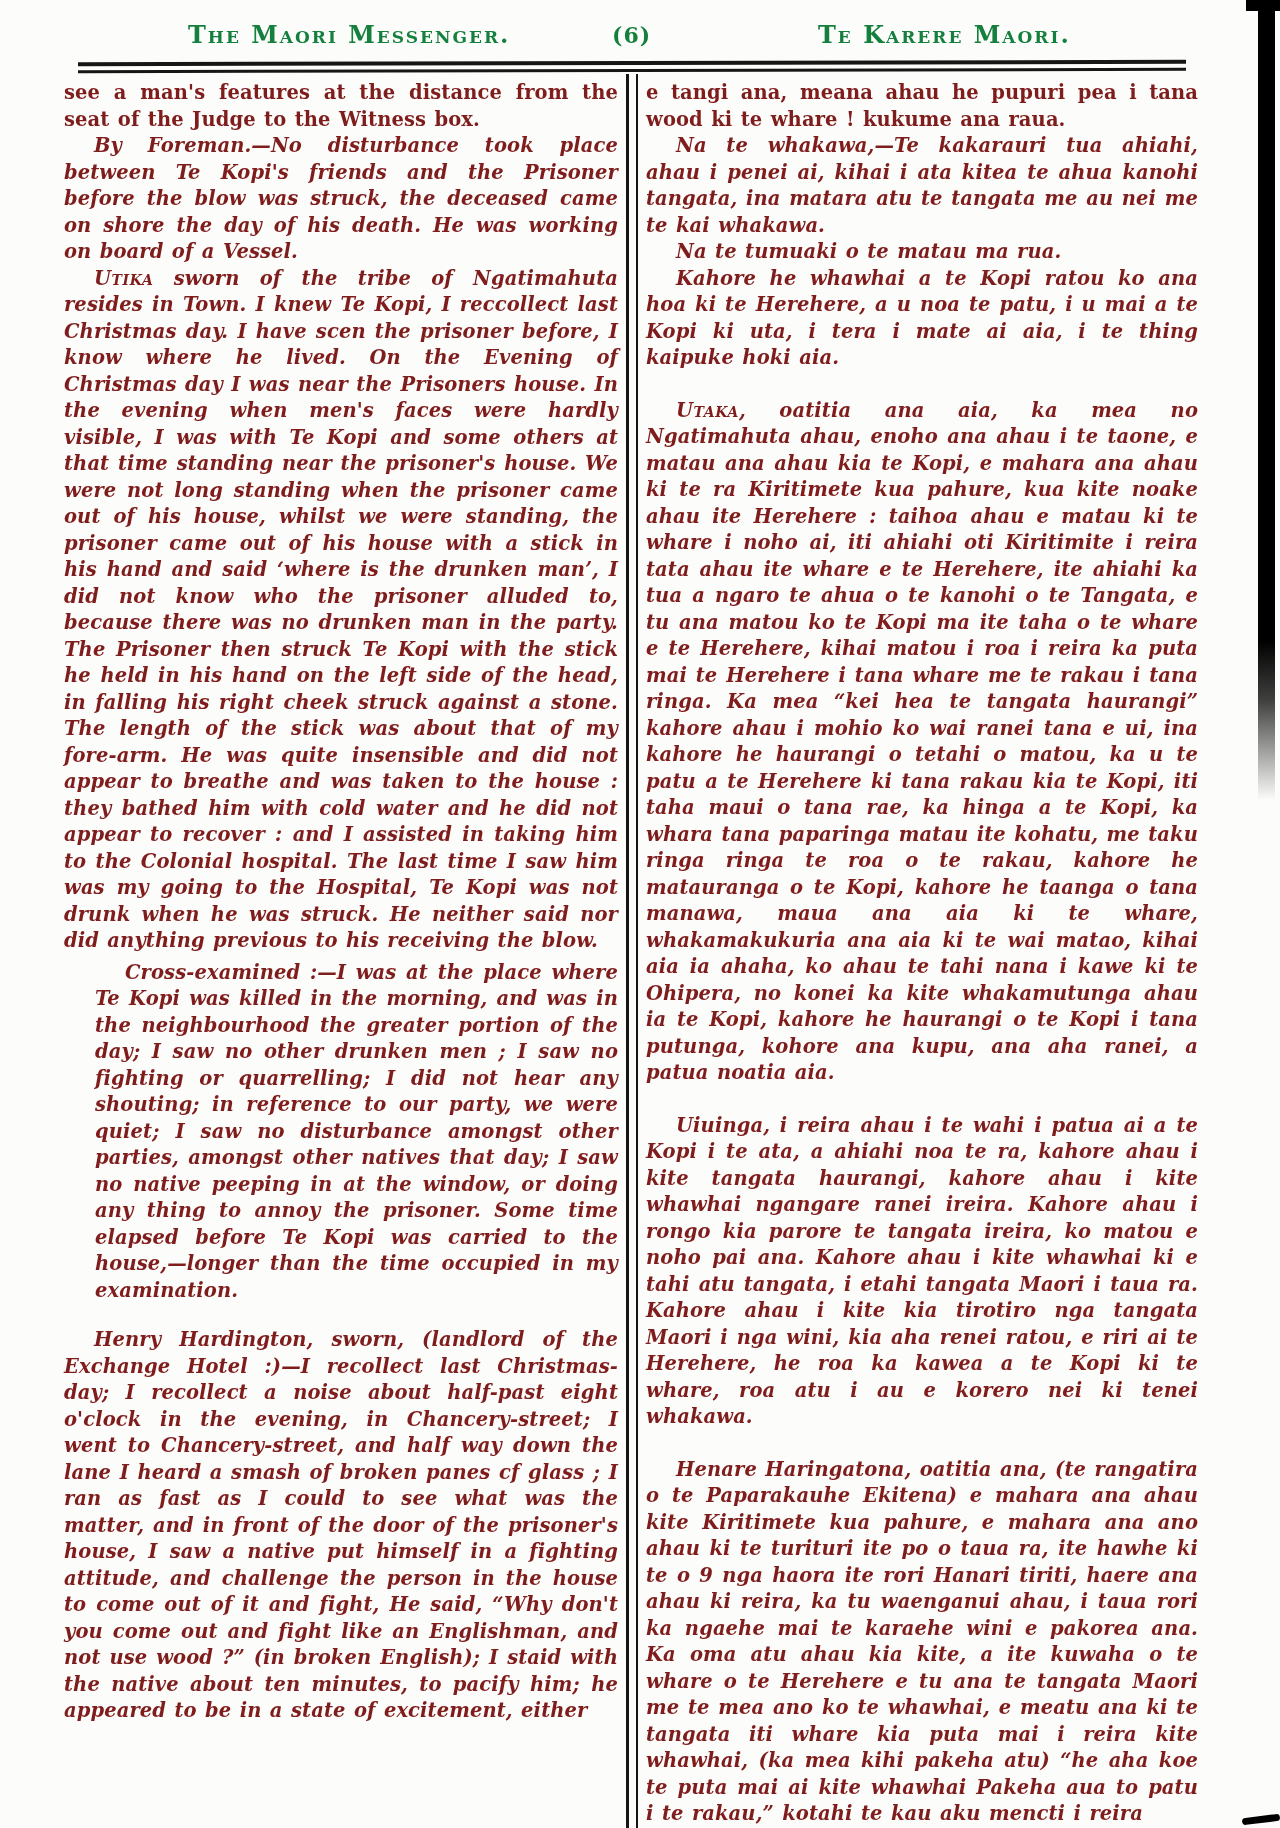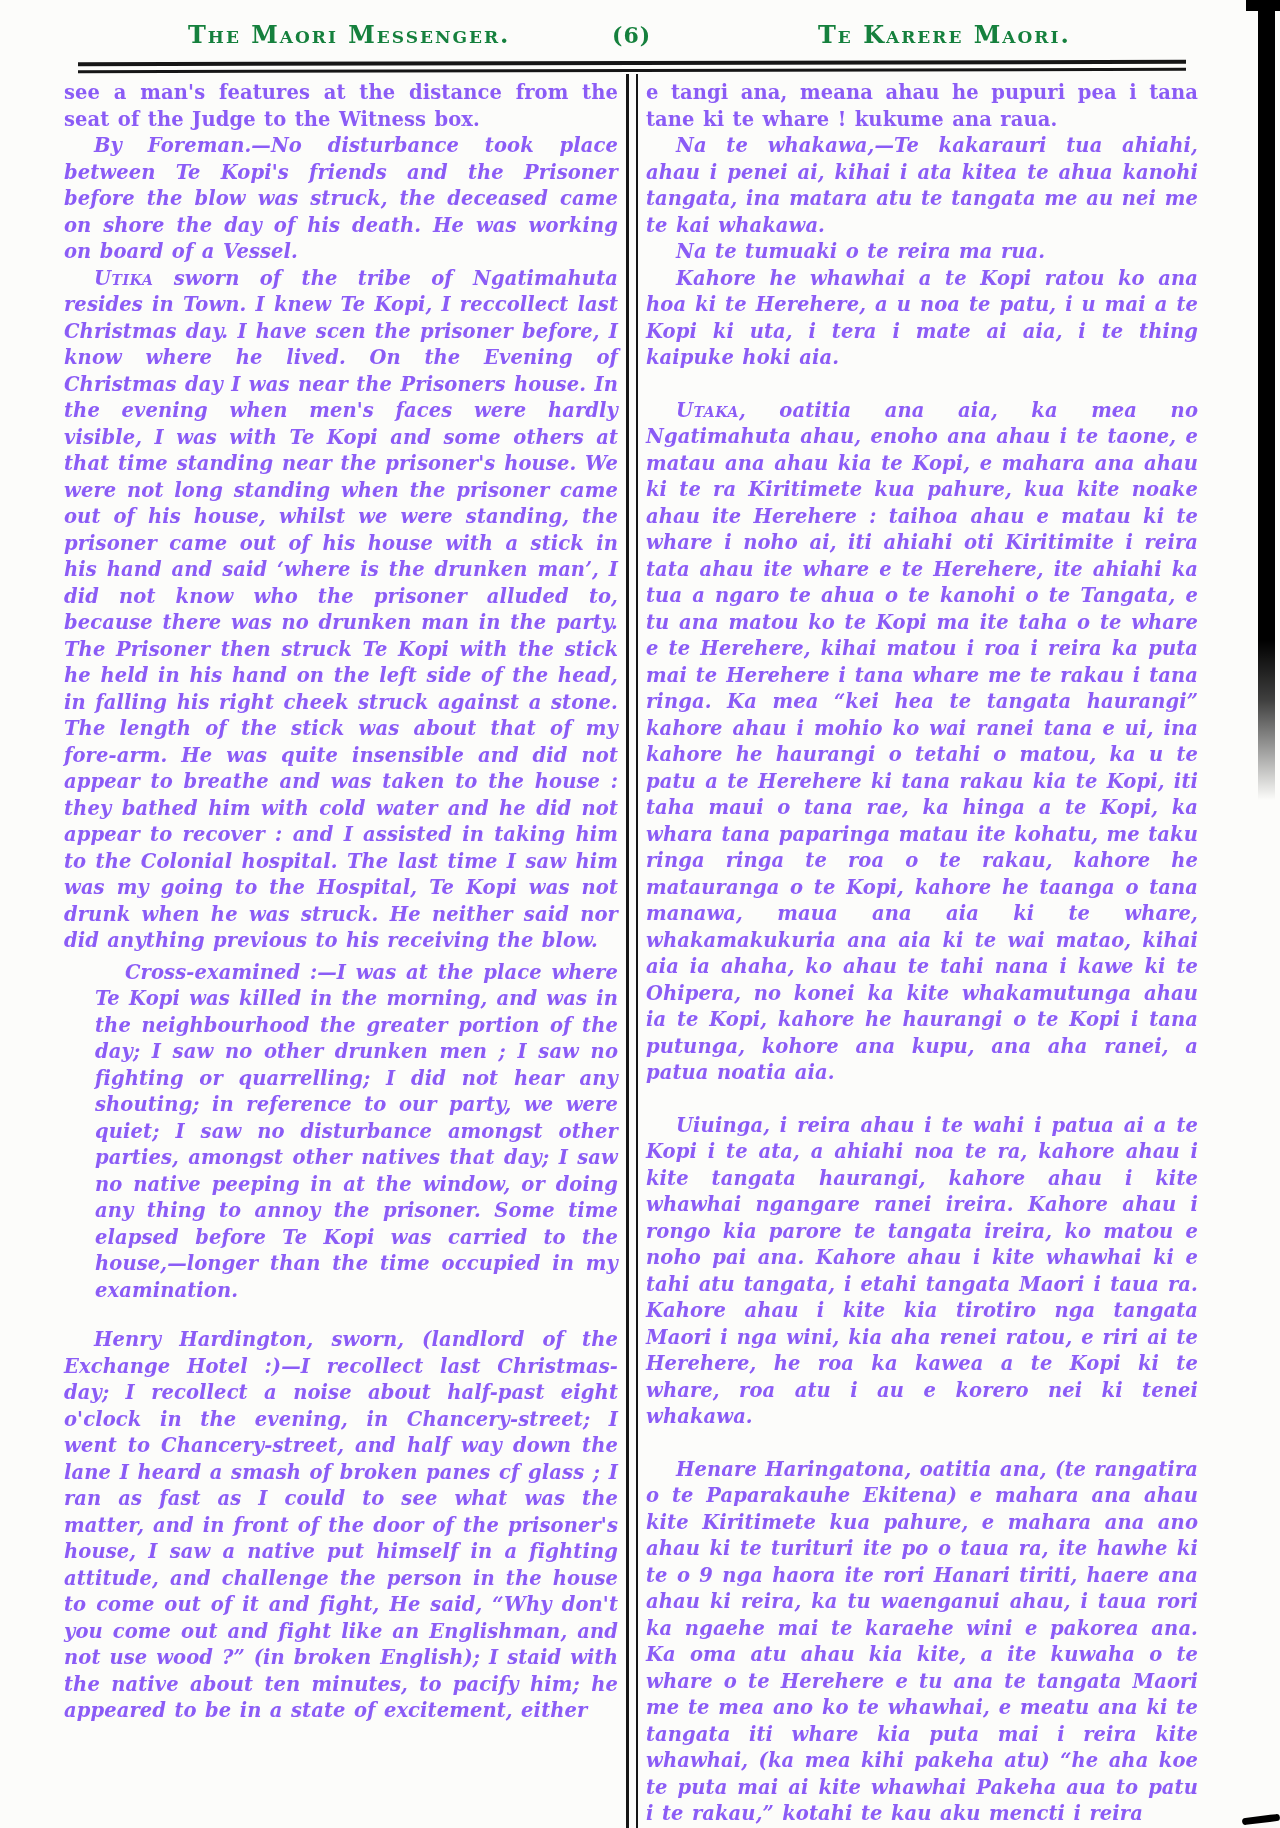--- a/index.html
+++ b/index.html
@@ -28,21 +28,21 @@
     position:absolute;left:626px;top:74px;bottom:0;width:7px;
     border-left:3px solid #151515;border-right:2px solid #151515;
   }
   
   .col{position:absolute;top:80px;}
   .col-english{left:64px;width:554px;}
   .col-maori{left:646px;width:552px;}
   .col p{
     margin:0;text-align:justify;text-justify:inter-word;
     font-size:19.5px;line-height:26.5px;font-weight:700;
-    letter-spacing:0.1px;word-spacing:1.5px;color:#8b5cf6;
+    letter-spacing:0.1px;word-spacing:1.5px;color:#7f1d1d;
   }
   .col p.indent{text-indent:30px;font-style:italic;}
   .col p.gap-sm{margin-top:5px;margin-left:31px;}
   .col p.gap-md{margin-top:26px;}
   .col p.gap-lg{margin-top:23px;}
   .lead{font-variant:small-caps;letter-spacing:0.6px;}
   
   .ink-bar-right{
     position:absolute;left:1258px;top:0;width:17px;height:800px;
     background:linear-gradient(to bottom,#000 0,#000 640px,rgba(0,0,0,0.75) 700px,rgba(0,0,0,0) 100%);
@@ -73,23 +73,23 @@
 
   <div class="col col-english">
     <p>see a man's features at the distance from the seat of the Judge to the Witness box.</p>
     <p class="indent">By Foreman.—No disturbance took place between Te Kopi's friends and the Prisoner before the blow was struck, the deceased came on shore the day of his death.  He was working on board of a Vessel.</p>
     <p class="indent"><span class="lead">Utika</span><span> sworn of the tribe of Ngatimahuta resides in Town.  I knew Te Kopi, I reccollect last Christmas day.  I have scen the prisoner before, I know where he lived.  On the Evening of Christmas day I was near the Prisoners house. In the evening when men's faces were hardly visible, I was with Te Kopi and some others at that time standing near the prisoner's house.  We were not long standing when the prisoner came out of his house, whilst we were standing, the prisoner came out of his house with a stick in his hand and said ‘where is the drunken man’, I did not know who the prisoner alluded to, because there was no drunken man in the party.  The Prisoner then struck Te Kopi with the stick he held in his hand on the left side of the head, in falling his right cheek struck against a stone.  The length of the stick was about that of my fore-arm. He was quite insensible and did not appear to breathe and was taken to the house : they bathed him with cold water and he did not appear to recover :  and I assisted in taking him to the Colonial hospital.  The last time I saw him was my going to the Hospital, Te Kopi was not drunk when he was struck.  He neither said nor did anything previous to his receiving the blow.</span></p>
     <p class="indent gap-sm">Cross-examined :—I was at the place where Te Kopi was killed in the morning, and was in the neighbourhood the greater portion of the day; I saw no other drunken men ; I saw no fighting or quarrelling;  I did not hear any shouting; in reference to our party, we were quiet; I saw no disturbance amongst other parties, amongst other natives that day; I saw no native peeping in at the window, or doing any thing to annoy the prisoner.  Some time elapsed before Te Kopi was carried to the house,—longer than the time occupied in my examination.</p>
     <p class="indent gap-lg">Henry Hardington, sworn, (landlord of the Exchange Hotel :)—I recollect last Christmas-day; I recollect a noise about half-past eight o'clock in the evening, in Chancery-street; I went to Chancery-street, and half way down the lane I heard a smash of broken panes cf glass ; I ran as fast as I could to see what was the matter, and in front of the door of the prisoner's house, I saw a native put himself in a fighting attitude, and challenge the person in the house to come out of it and fight,  He said, “Why don't you come out and fight like an Englishman, and not use wood ?” (in broken English); I staid with the native about ten minutes, to pacify him; he appeared to be in a state of excitement, either</p>
   </div>
 
   <div class="col col-maori">
-    <p>e tangi ana, meana ahau he pupuri pea i tana tane ki te whare !  kukume ana raua.</p>
+    <p>e tangi ana, meana ahau he pupuri pea i tana wood ki te whare !  kukume ana raua.</p>
     <p class="indent">Na te whakawa,—Te kakarauri tua ahiahi, ahau i penei ai, kihai i ata kitea te ahua kanohi tangata, ina matara atu te tangata me au nei me te kai whakawa.</p>
-    <p class="indent">Na te tumuaki o te reira ma rua.</p>
+    <p class="indent">Na te tumuaki o te matau ma rua.</p>
     <p class="indent">Kahore he whawhai a te Kopi ratou ko ana hoa ki te Herehere, a u noa te patu, i u mai a te Kopi ki uta, i tera i mate ai aia, i te thing kaipuke hoki aia.</p>
     <p class="indent gap-md"><span class="lead">Utaka</span><span>, oatitia ana aia, ka mea no Ngatimahuta ahau, enoho ana ahau i te taone, e matau ana ahau kia te Kopi, e mahara ana ahau ki te ra Kiritimete kua pahure, kua kite noake ahau ite Herehere : taihoa ahau e matau ki te whare i noho ai, iti ahiahi oti Kiritimite i reira tata ahau ite whare e te Herehere, ite ahiahi ka tua a ngaro te ahua o te kanohi o te Tangata, e tu ana matou ko te Kopi ma ite taha o te whare e te Herehere, kihai matou i roa i reira ka puta mai te Herehere i tana whare me te rakau i tana ringa.  Ka mea “kei hea te tangata haurangi” kahore ahau i mohio ko wai ranei tana e ui, ina kahore he haurangi o tetahi o matou, ka u te patu a te Herehere ki tana rakau kia te Kopi, iti taha maui o tana rae, ka hinga a te Kopi, ka whara tana paparinga matau ite kohatu, me taku ringa ringa te roa o te rakau, kahore he matauranga o te Kopi, kahore he taanga o tana manawa, maua ana aia ki te whare, whakamakukuria ana aia ki te wai matao, kihai aia ia ahaha, ko ahau te tahi nana i kawe ki te Ohipera, no konei ka kite whakamutunga ahau ia te Kopi, kahore he haurangi o te Kopi i tana putunga, kohore ana kupu, ana aha ranei, a patua noatia aia.</span></p>
     <p class="indent gap-md">Uiuinga, i reira ahau i te wahi i patua ai a te Kopi i te ata, a ahiahi noa te ra, kahore ahau i kite tangata haurangi, kahore ahau i kite whawhai ngangare ranei ireira.  Kahore ahau i rongo kia parore te tangata ireira, ko matou e noho pai ana. Kahore ahau i kite whawhai ki e tahi atu tangata, i etahi tangata Maori i taua ra.   Kahore ahau i kite kia tirotiro nga tangata Maori i nga wini, kia aha renei ratou,  e riri ai te Herehere,  he roa ka kawea a te Kopi ki te whare,  roa atu i au e korero nei ki  tenei whakawa.</p>
     <p class="indent gap-md">Henare Haringatona, oatitia ana, (te rangatira o te Paparakauhe Ekitena) e mahara ana ahau kite Kiritimete kua pahure, e mahara ana ano ahau ki te turituri ite po o taua ra, ite hawhe ki te o 9 nga haora ite rori Hanari tiriti, haere ana ahau ki reira, ka tu waenganui ahau, i taua rori ka ngaehe mai te karaehe wini e pakorea ana.  Ka oma atu ahau kia kite, a ite kuwaha o te whare o te Herehere e tu ana te tangata Maori me te mea ano ko te whawhai, e meatu ana ki te tangata iti whare kia puta mai i reira kite whawhai, (ka mea kihi pakeha atu) “he aha koe te puta mai ai kite whawhai Pakeha aua to patu i te rakau,” kotahi te kau aku mencti i reira</p>
   </div>
 
   <div class="ink-cap-right"></div>
   <div class="ink-bar-right"></div>
   <div class="ink-corner-bottom"></div>
 

